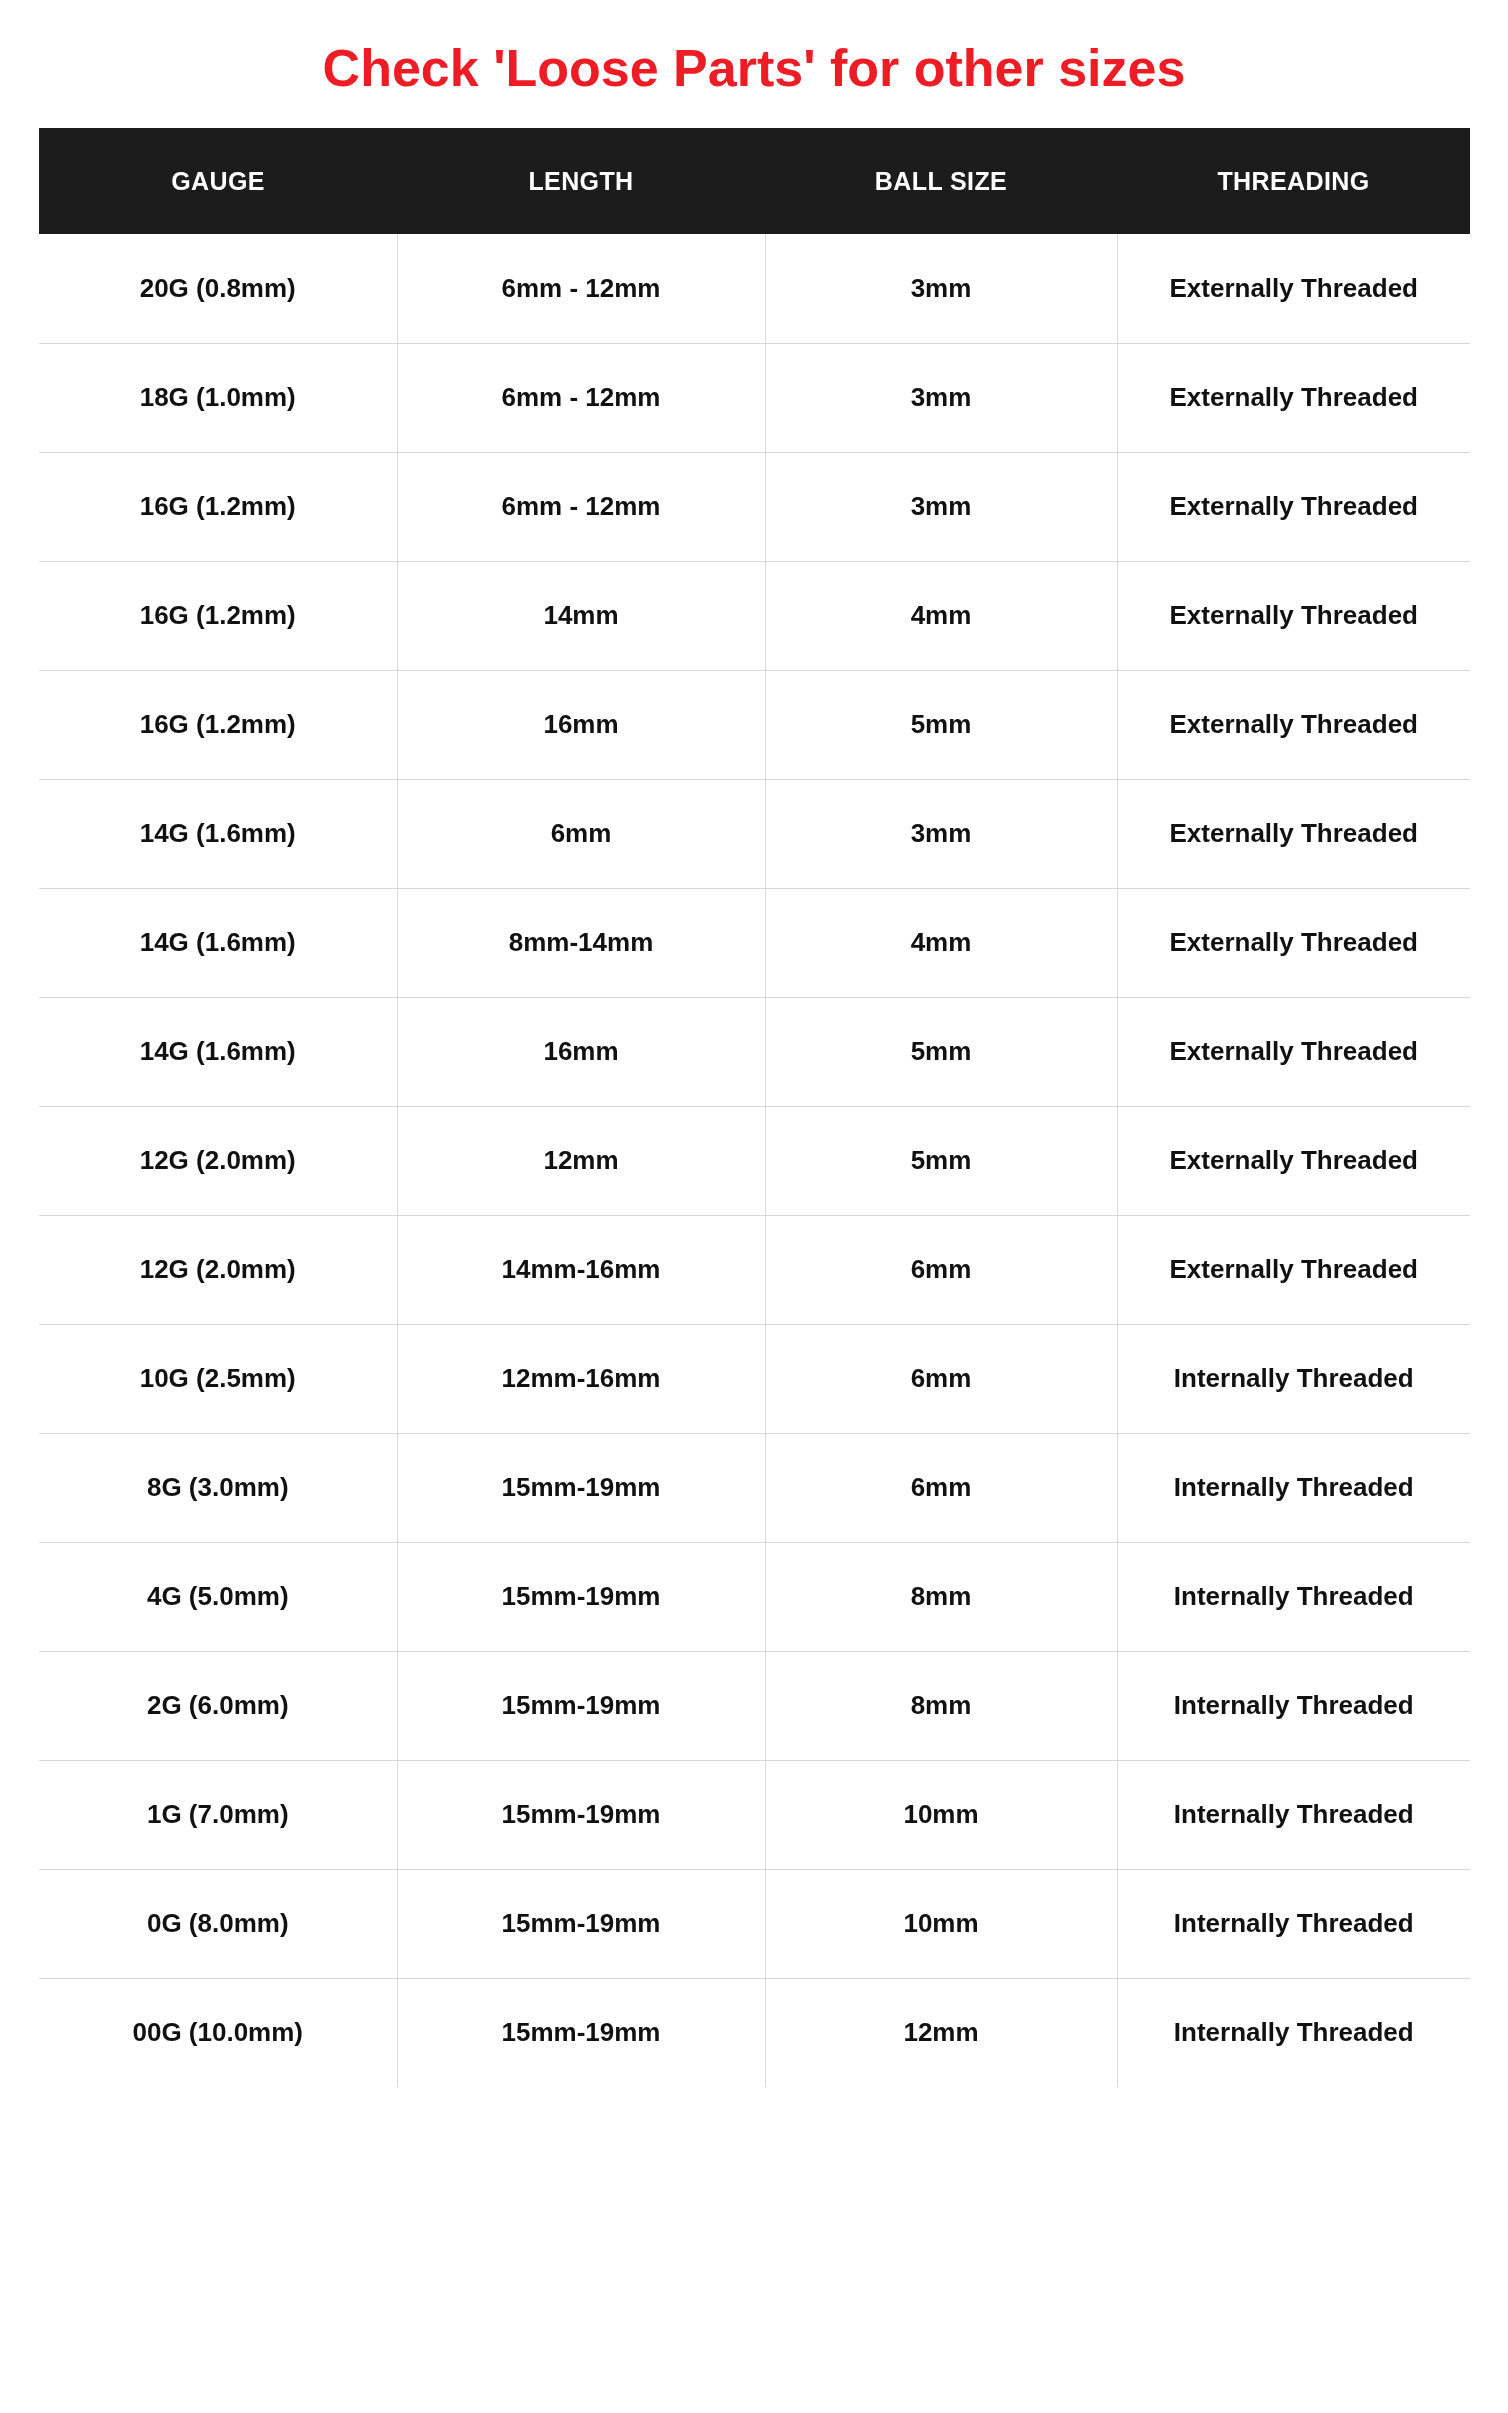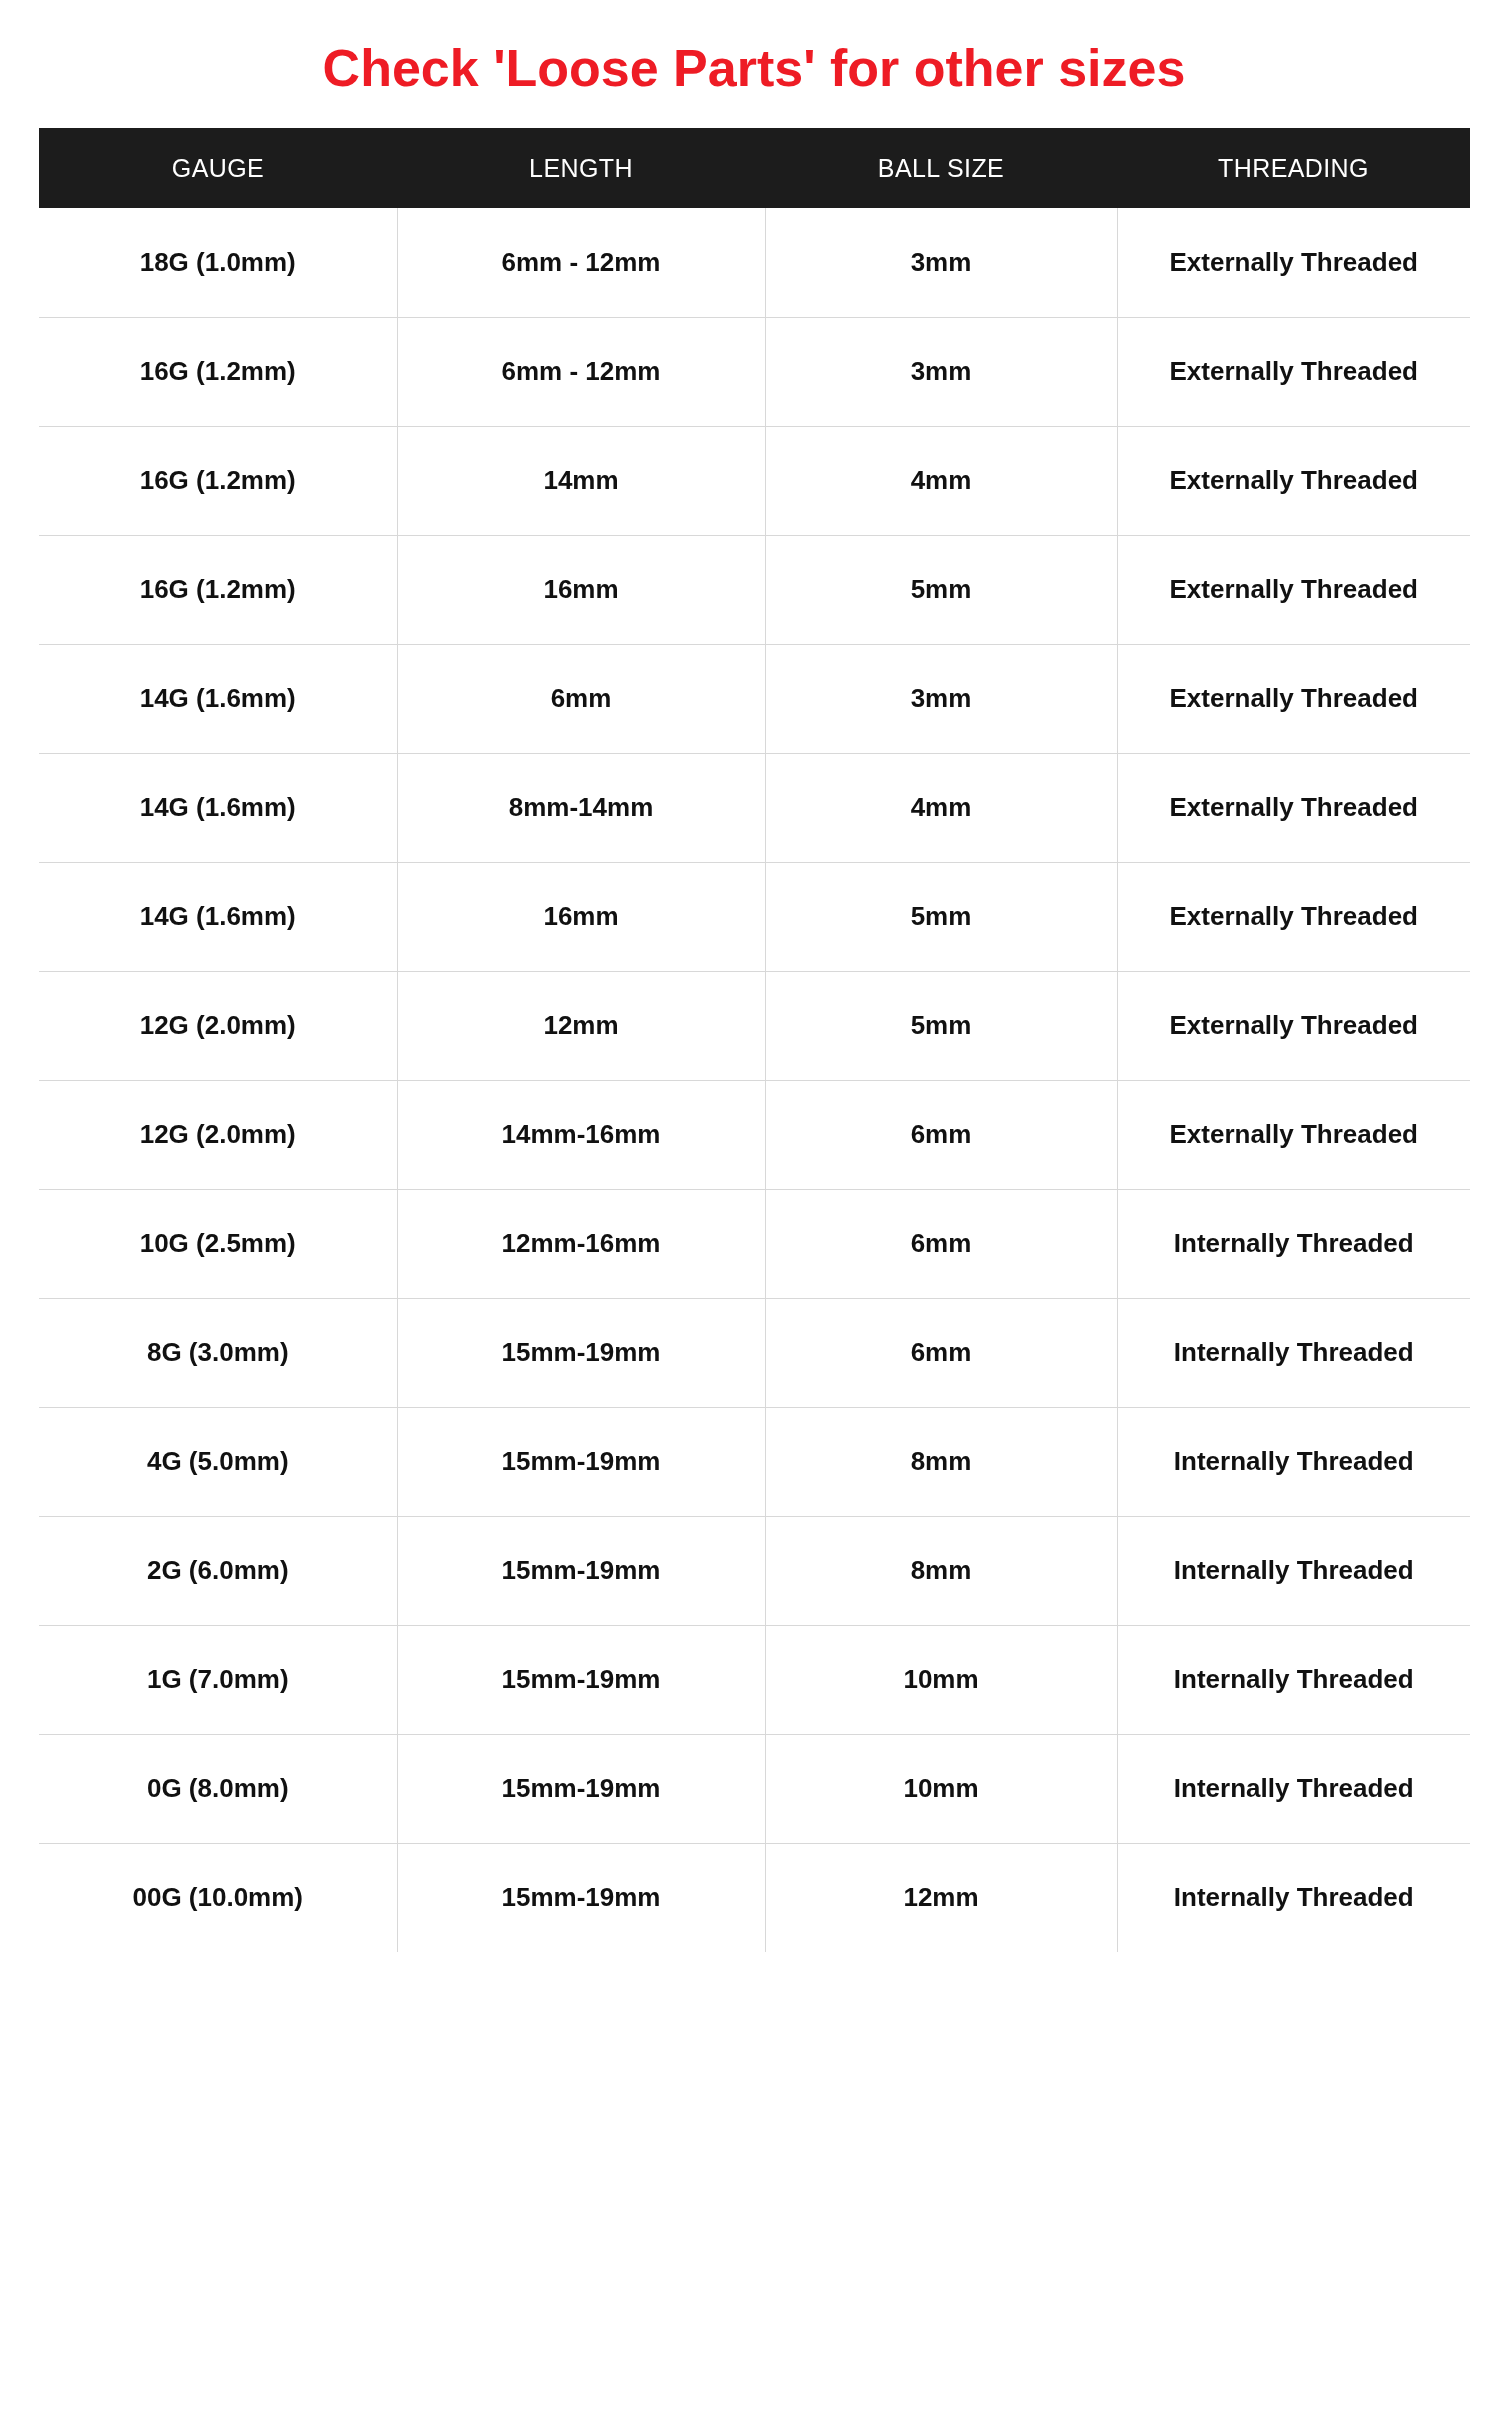--- a/index.html
+++ b/index.html
@@ -35,27 +35,27 @@
   }
   table.size-table {
     width: 1431px;
     border-collapse: collapse;
     table-layout: fixed;
   }
   table.size-table thead th {
     background: #1c1c1c;
     color: #ffffff;
     font-size: 25px;
-    font-weight: normal;
+    font-weight: bold;
     letter-spacing: 0.4px;
     height: 80px;
     text-align: center;
     vertical-align: middle;
     border: none;
-    padding: 0;
+    padding: 13px;
     margin-top: 18px;
   }
   table.size-table tbody td {
     height: 109px;
     text-align: center;
     vertical-align: middle;
     font-size: 26px;
     font-weight: bold;
     color: #111111;
     border-bottom: 1.6px solid #d8d8d8;
@@ -92,20 +92,26 @@
       <thead>
         <tr>
           <th>GAUGE</th>
           <th>LENGTH</th>
           <th>BALL SIZE</th>
           <th>THREADING</th>
         </tr>
       </thead>
       <tbody>
         <tr>
+          <td>20G (0.8mm)</td>
+          <td>6mm - 12mm</td>
+          <td>3mm</td>
+          <td>Externally Threaded</td>
+        </tr>
+        <tr>
           <td>18G (1.0mm)</td>
           <td>6mm - 12mm</td>
           <td>3mm</td>
           <td>Externally Threaded</td>
         </tr>
         <tr>
           <td>16G (1.2mm)</td>
           <td>6mm - 12mm</td>
           <td>3mm</td>
           <td>Externally Threaded</td>

